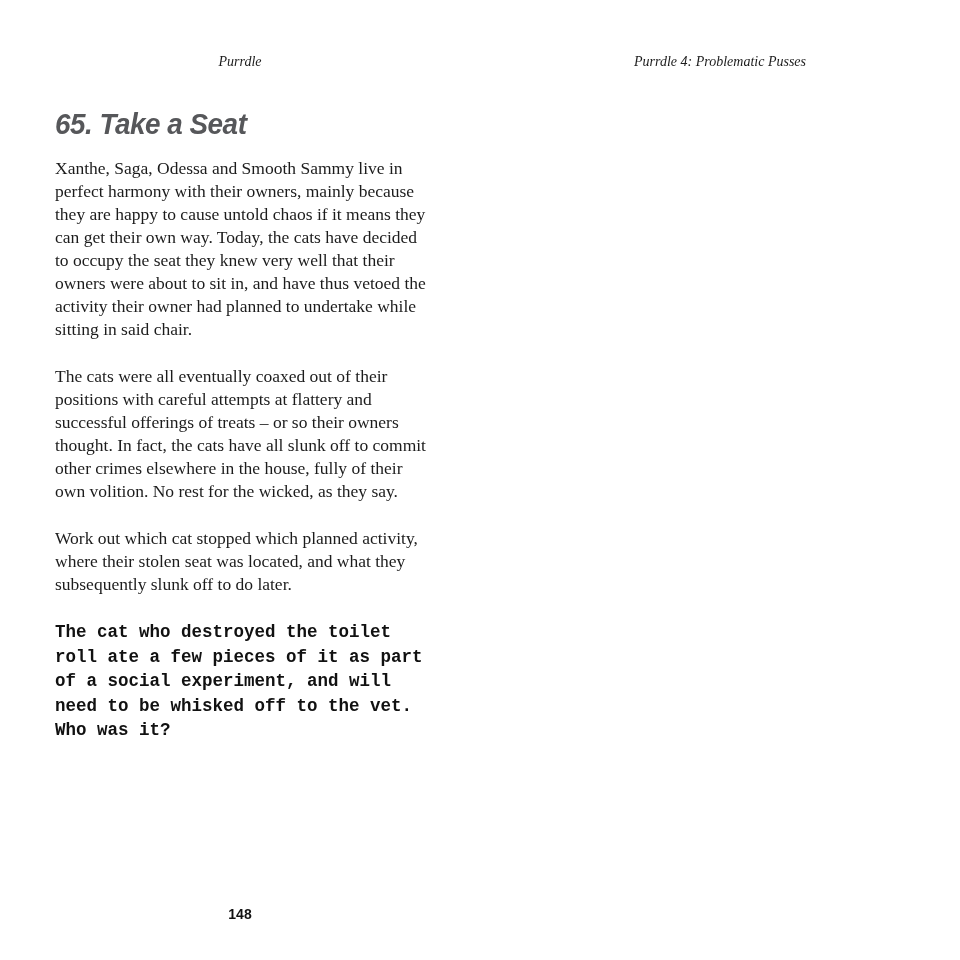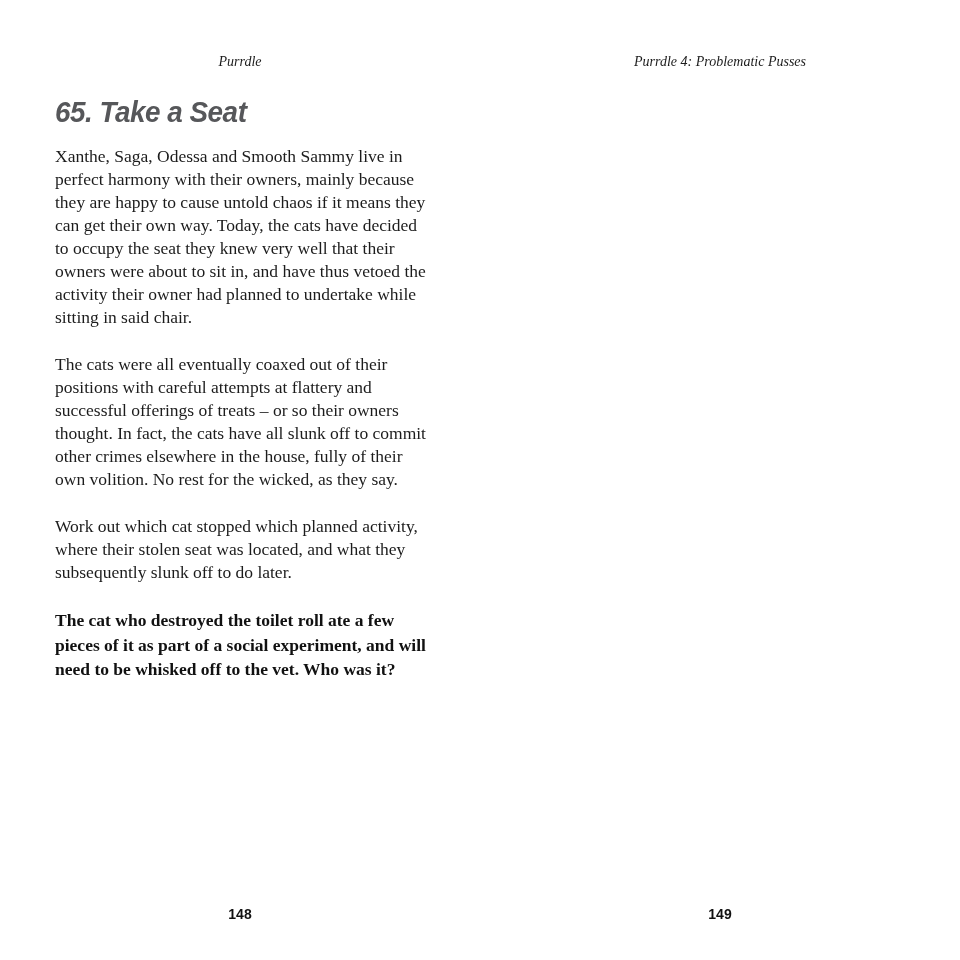--- a/index.html
+++ b/index.html
@@ -27,21 +27,21 @@
     right: 55px;
     text-align: center;
     font-style: italic;
     font-size: 14px;
     color: #1c1c1c;
   }
 
   .content-left {
     position: absolute;
     left: 55px;
-    top: 96px;
+    top: 108px;
     width: 372px;
   }
   .puzzle-title {
     font-family: "Liberation Sans", sans-serif;
     font-weight: 700;
     font-style: italic;
     font-size: 29px;
     letter-spacing: -0.5px;
     color: #56575a;
     transform: scaleX(0.96);
@@ -53,20 +53,21 @@
     line-height: 23px;
     margin-bottom: 24px;
     color: #1c1c1c;
   }
   .question-para {
     font-size: 17.5px;
     line-height: 24.6px;
     font-weight: 700;
     color: #111111;
     margin-top: 12px;
+    font-family: Liberation Mono, monospace;
   }
 
   .folio {
     position: absolute;
     top: 906px;
     left: 55px;
     right: 55px;
     text-align: center;
     font-family: Liberation Sans, sans-serif;
     font-weight: 700;
@@ -85,14 +86,13 @@
     <p class="body-para">The cats were all eventually coaxed out of their positions with careful attempts at flattery and successful offerings of treats – or so their owners thought. In fact, the cats have all slunk off to commit other crimes elsewhere in the house, fully of their own volition. No rest for the wicked, as they say.</p>
     <p class="body-para">Work out which cat stopped which planned activity, where their stolen seat was located, and what they subsequently slunk off to do later.</p>
     <p class="question-para">The cat who destroyed the toilet roll ate a few pieces of it as part of a social experiment, and will need to be whisked off to the vet. Who was it?</p>
   </div>
   <div class="folio">148</div>
 </div>
 
 <div class="page page-right">
   <div class="running-head">Purrdle 4: Problematic Pusses</div>
 
-  <div class="folio">149</div>
 </div>
 
 </body></html>

